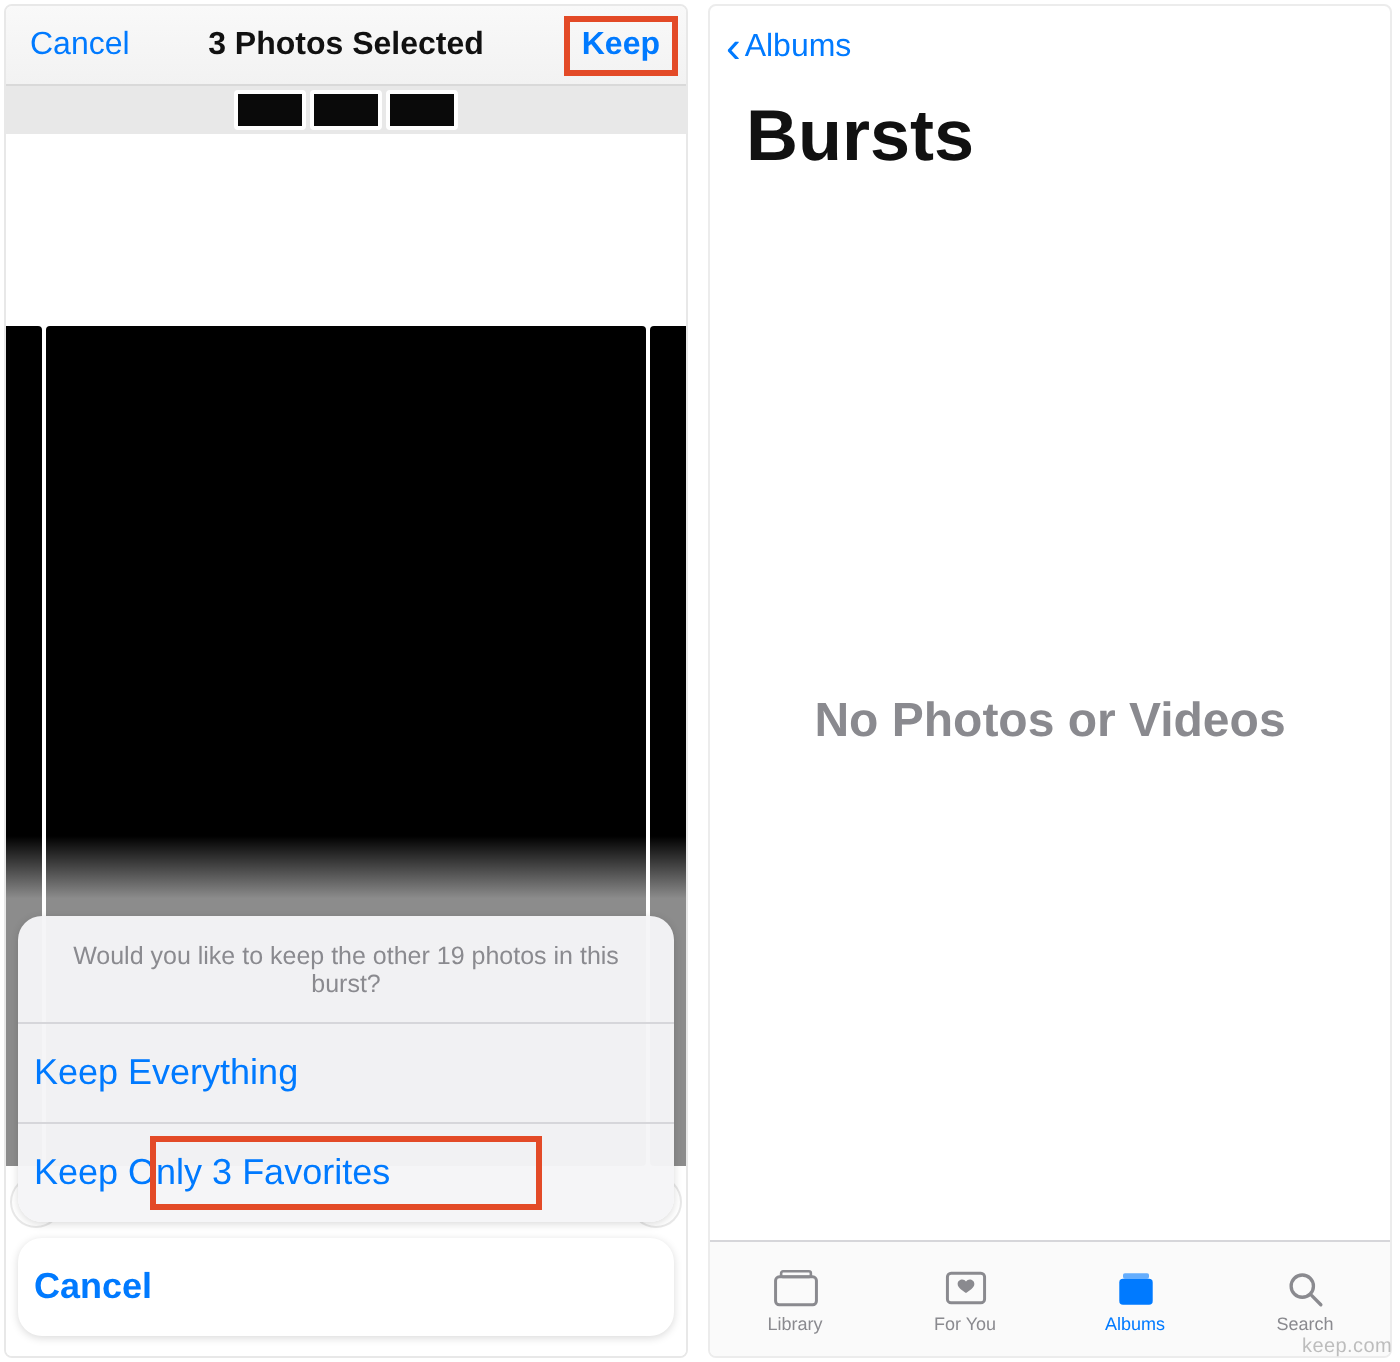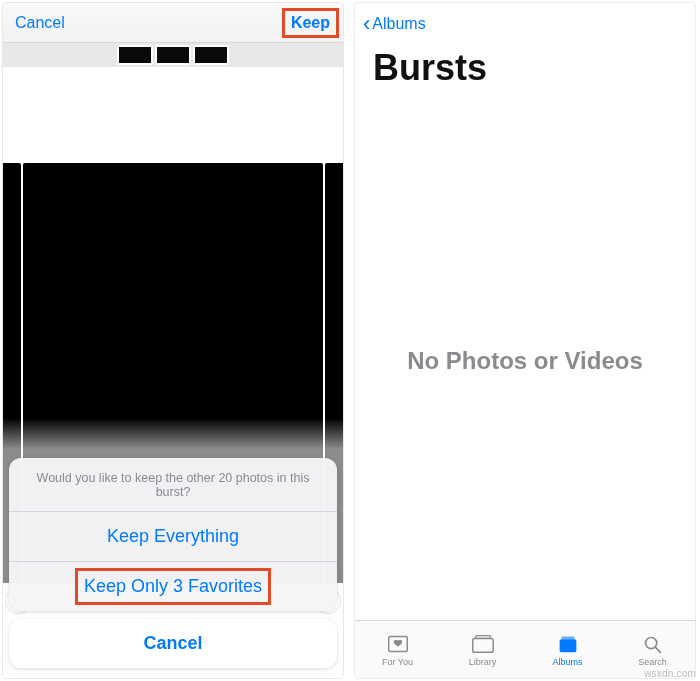--- a/index.html
+++ b/index.html
@@ -129,21 +129,21 @@
   }
   .as-msg {
     text-align: center;
     font-size: 12.5px;
     color: #8a8a8f;
     padding: 13px 18px 12px 18px;
     border-bottom: 1px solid #d6d6da;
   }
   .as-btn {
     display: block;
-    text-align: center;
+    text-align: left;
     font-size: 18px;
     color: #007aff;
     padding: 14px 8px;
     border-bottom: 1px solid #d6d6da;
     background: transparent;
     border-left: none; border-right: none; border-top: none;
     width: 100%;
     cursor: pointer;
   }
   .as-btn:last-child { border-bottom: none; }
@@ -231,20 +231,21 @@
 </style>
 </head>
 <body>
 
 <div class="stage">
 
   <div class="phone phone-left">
 
     <div class="lp-nav">
       <span class="link-blue">Cancel</span>
+      <span class="title">3 Photos Selected</span>
       <span class="done-box">
         <span class="link-blue bold">Keep</span>
       </span>
     </div>
 
     <div class="lp-thumbs">
       <div class="thumb"></div>
       <div class="thumb"></div>
       <div class="thumb"></div>
     </div>
@@ -254,21 +255,21 @@
       <div class="photo"></div>
       <div class="neighbor right"></div>
       <div class="check left"></div>
       <div class="check right"></div>
     </div>
 
     <div class="lp-sheet-wrap">
       <div class="sheet-dim"></div>
       <div class="action-sheet">
         <div class="as-group">
-          <div class="as-msg">Would you like to keep the other 20 photos in this burst?</div>
+          <div class="as-msg">Would you like to keep the other 19 photos in this burst?</div>
           <button class="as-btn">Keep Everything</button>
           <div class="as-highlight">
             <button class="as-btn">Keep Only 3 Favorites</button>
           </div>
         </div>
         <div class="as-cancel">
           <button class="as-btn">Cancel</button>
         </div>
       </div>
     </div>
@@ -284,31 +285,31 @@
 
     <div class="rp-title">Bursts</div>
 
     <div class="rp-body">
       <div class="empty-text">No Photos or Videos</div>
     </div>
 
     <div class="rp-tabbar">
       <div class="tab">
         <svg viewBox="0 0 28 22">
+          <rect x="3" y="5" width="22" height="15" rx="2" fill="none" stroke="currentColor" stroke-width="1.6"></rect>
+          <rect x="6" y="2" width="16" height="3" rx="1" fill="none" stroke="currentColor" stroke-width="1.4"></rect>
+        </svg>
+        <span>Library</span>
+      </div>
+      <div class="tab">
+        <svg viewBox="0 0 28 22">
           <rect x="4" y="3" width="20" height="16" rx="2" fill="none" stroke="currentColor" stroke-width="1.6"></rect>
           <path d="M14 7.5c1.2-2 4.5-1.2 4.5 1.3 0 2.1-3 3.8-4.5 4.9-1.5-1.1-4.5-2.8-4.5-4.9 0-2.5 3.3-3.3 4.5-1.3z" fill="currentColor"></path>
         </svg>
         <span>For You</span>
-      </div>
-      <div class="tab">
-        <svg viewBox="0 0 28 22">
-          <rect x="3" y="5" width="22" height="15" rx="2" fill="none" stroke="currentColor" stroke-width="1.6"></rect>
-          <rect x="6" y="2" width="16" height="3" rx="1" fill="none" stroke="currentColor" stroke-width="1.4"></rect>
-        </svg>
-        <span>Library</span>
       </div>
       <div class="tab active">
         <svg viewBox="0 0 28 22">
           <rect x="5" y="6" width="18" height="14" rx="2" fill="currentColor"></rect>
           <rect x="7" y="3" width="14" height="3" rx="1" fill="currentColor" opacity="0.6"></rect>
         </svg>
         <span>Albums</span>
       </div>
       <div class="tab">
         <svg viewBox="0 0 28 22">
@@ -316,13 +317,13 @@
           <line x1="17" y1="15" x2="22" y2="20" stroke="currentColor" stroke-width="1.8" stroke-linecap="round"></line>
         </svg>
         <span>Search</span>
       </div>
     </div>
 
   </div>
 
 </div>
 
-<div class="watermark">wsxdn.com</div>
+<div class="watermark">keep.com</div>
 
 </body></html>

